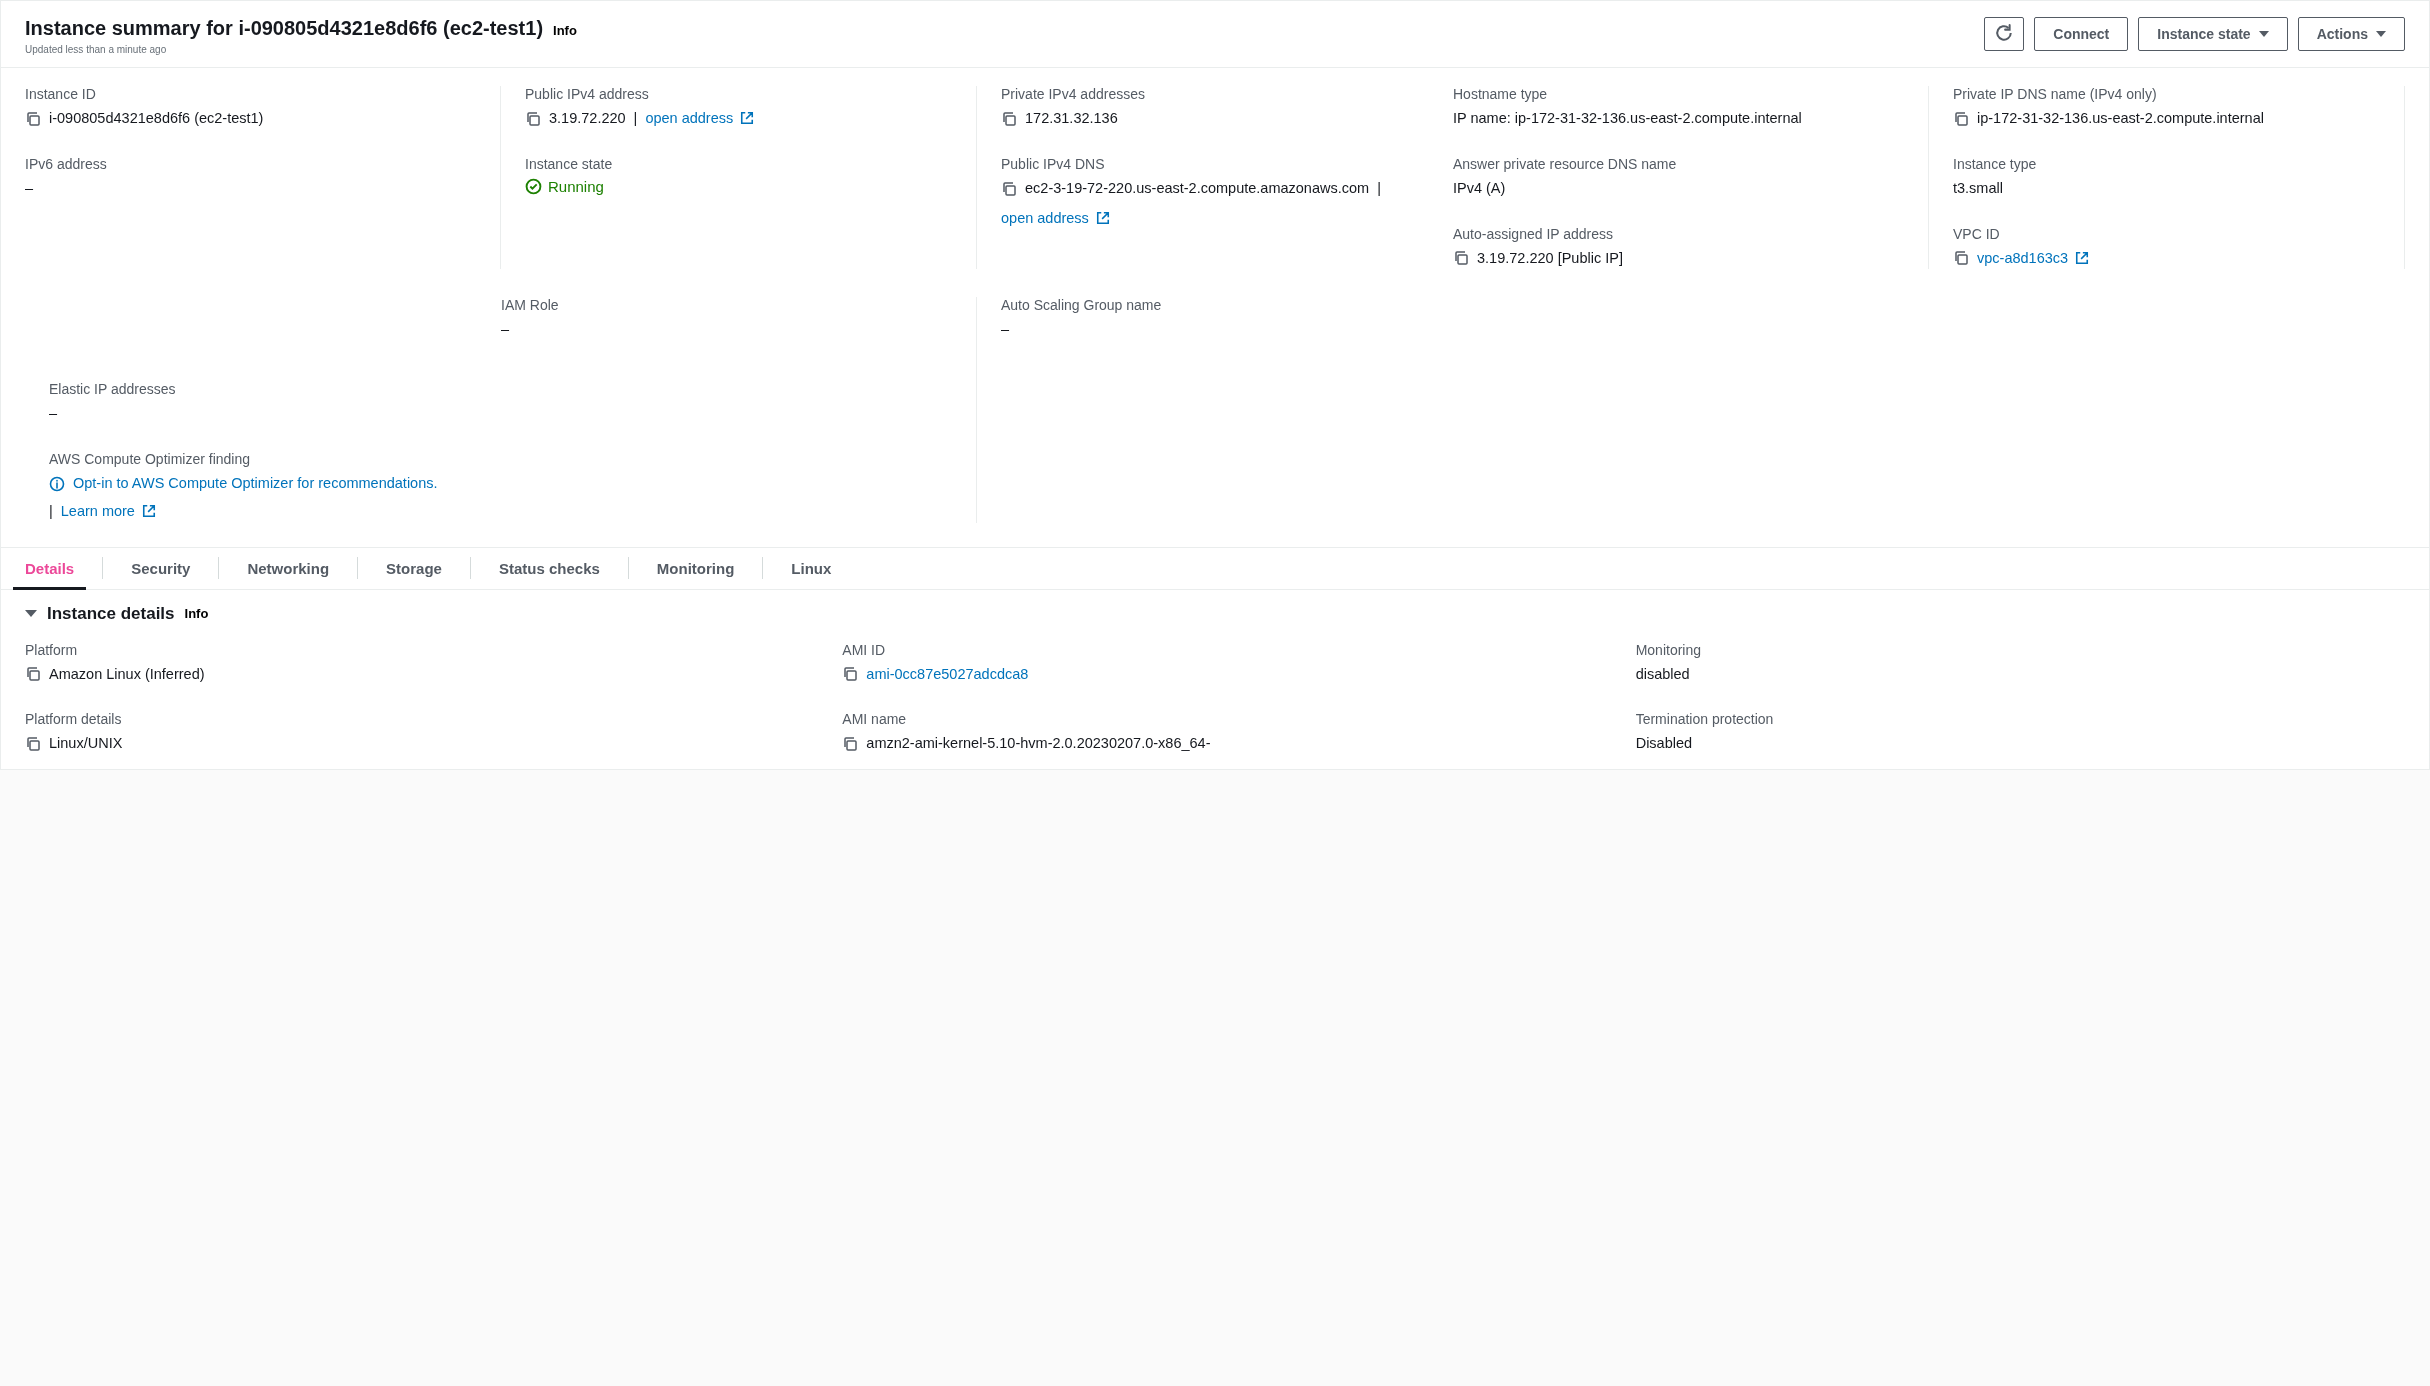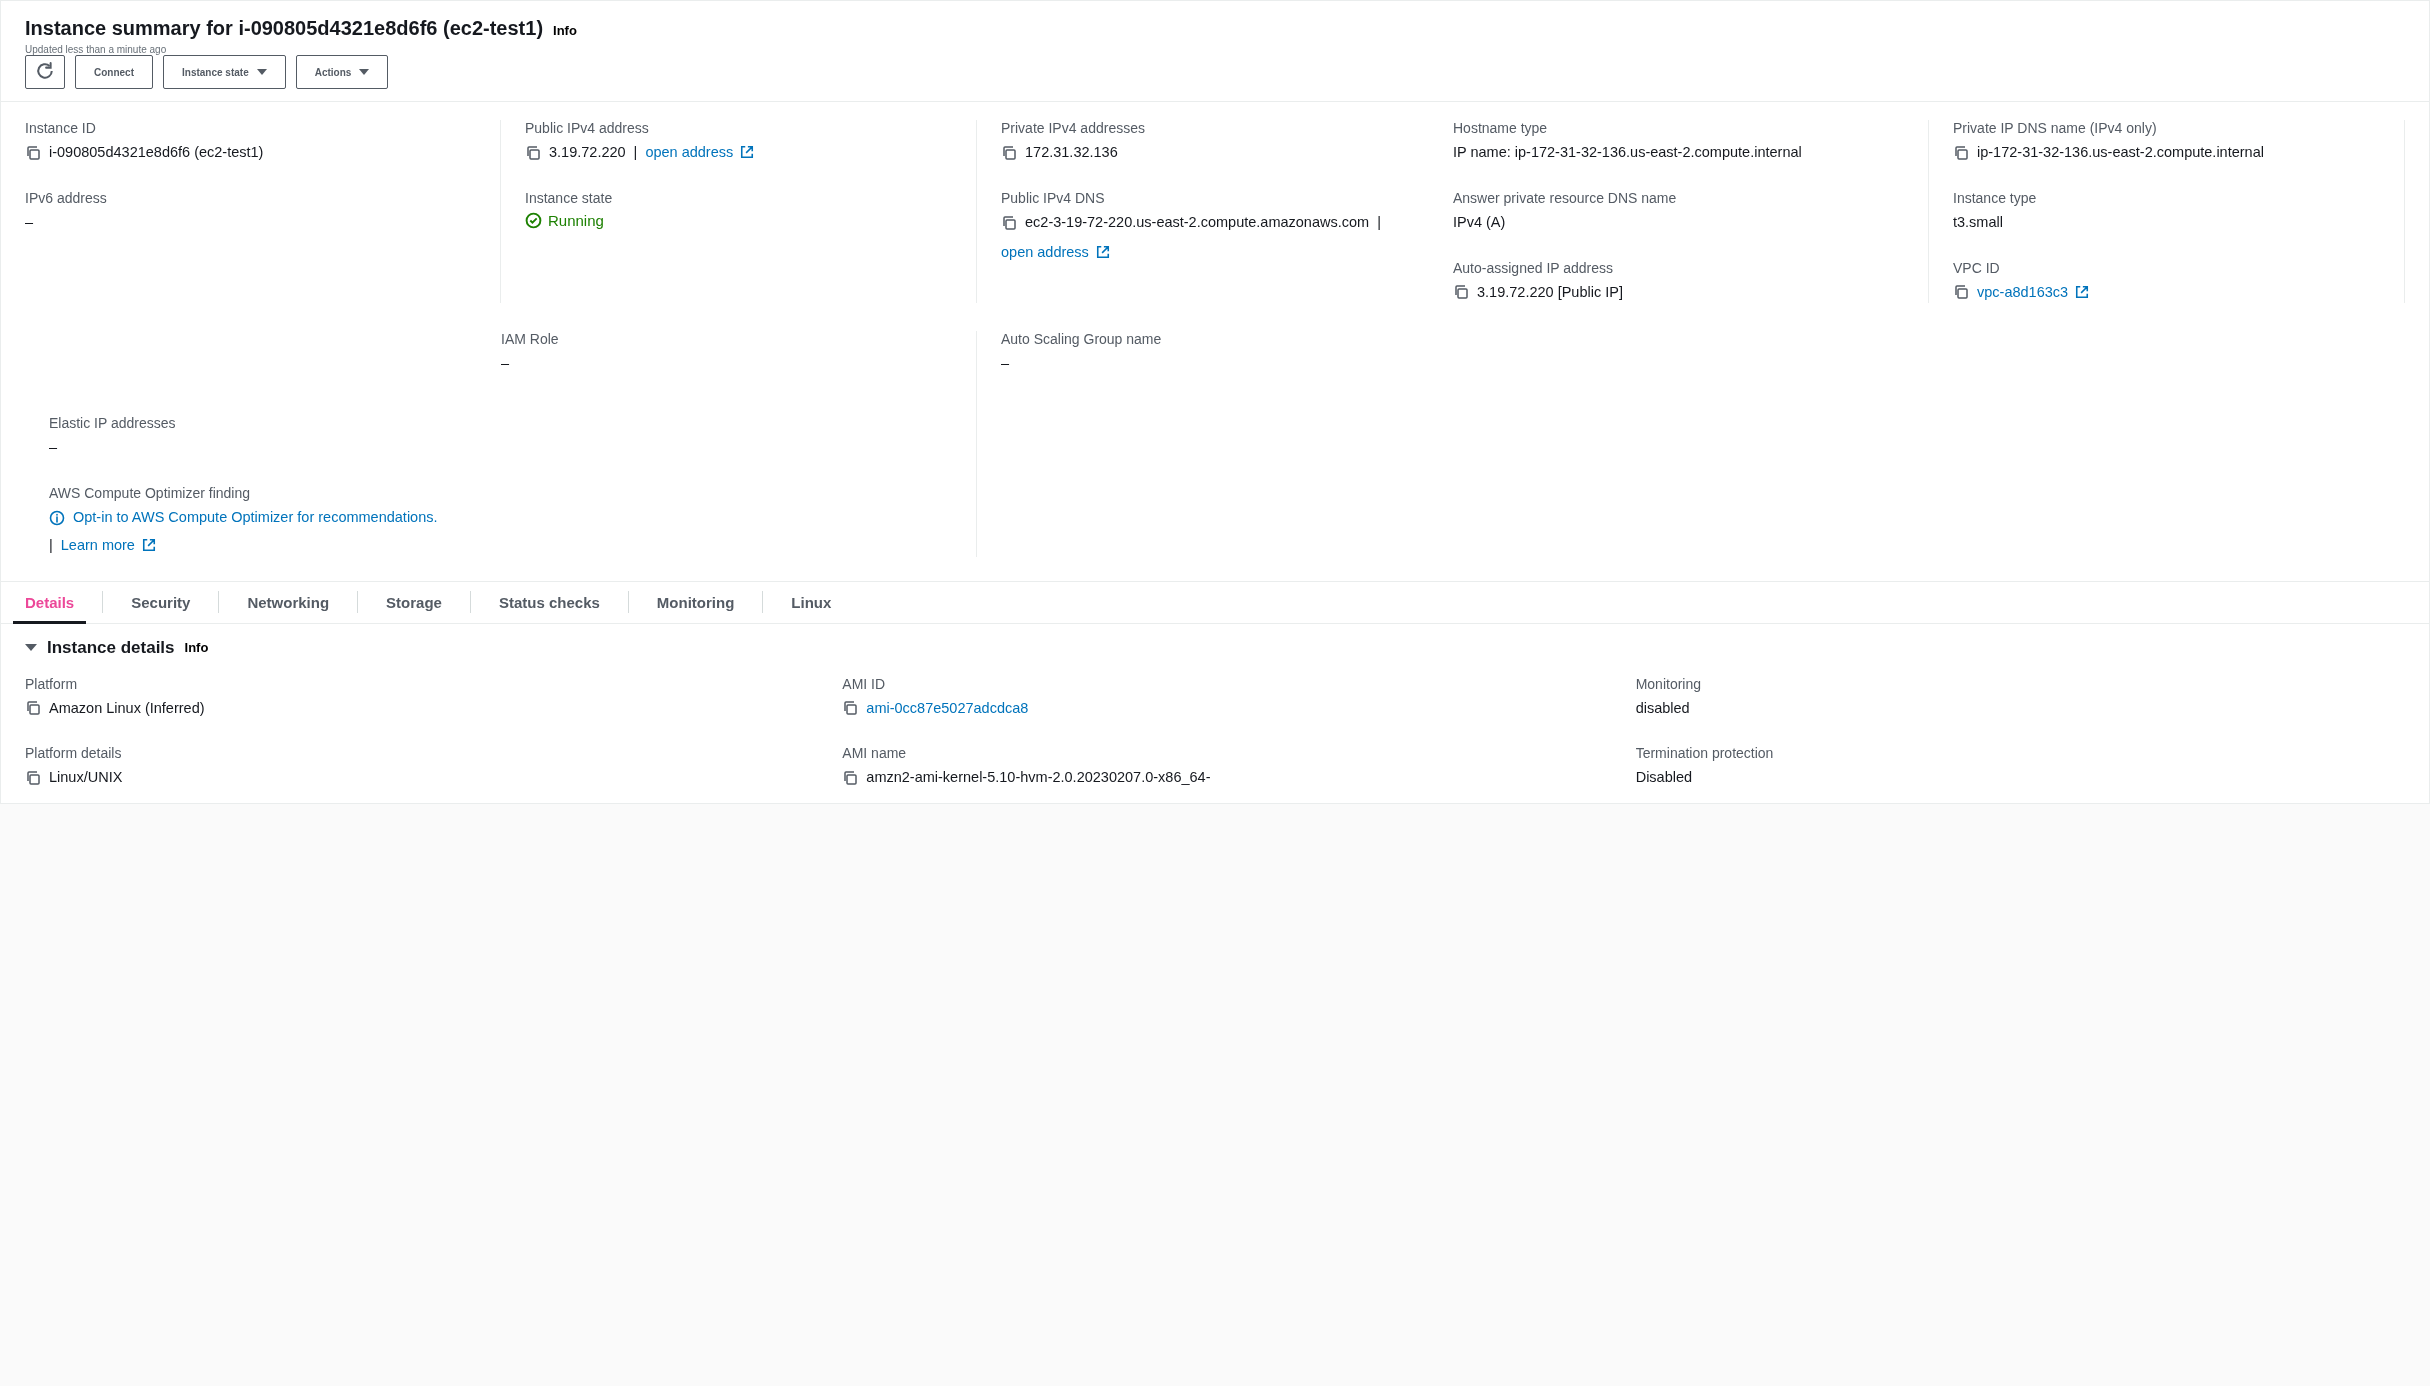--- a/index.html
+++ b/index.html
@@ -13,21 +13,20 @@
   background: #fff;
   border: 1px solid #eaeded;
   margin: 0;
 }
 .header {
   display: flex;
   justify-content: space-between;
   align-items: flex-start;
   padding: 16px 24px 12px 24px;
   border-bottom: 1px solid #eaeded;
-  flex-direction: column;
 }
 .header-left { flex: 1; }
 .title-row { display: flex; align-items: baseline; gap: 10px; }
 .title {
   font-size: 20px;
   font-weight: 700;
   color: #16191f;
 }
 .info-link {
   color: #000000;
@@ -43,21 +42,21 @@
 .header-actions {
   display: flex;
   gap: 10px;
   align-items: center;
 }
 .btn {
   background: #fff;
   border: 1px solid #545b64;
   border-radius: 2px;
   padding: 6px 18px;
-  font-size: 10px;
+  font-size: 14px;
   font-weight: 700;
   color: #545b64;
   cursor: pointer;
   display: inline-flex;
   align-items: center;
   gap: 8px;
   height: 34px;
 }
 .btn.icon-only { padding: 6px 10px; }
 .caret-down {

